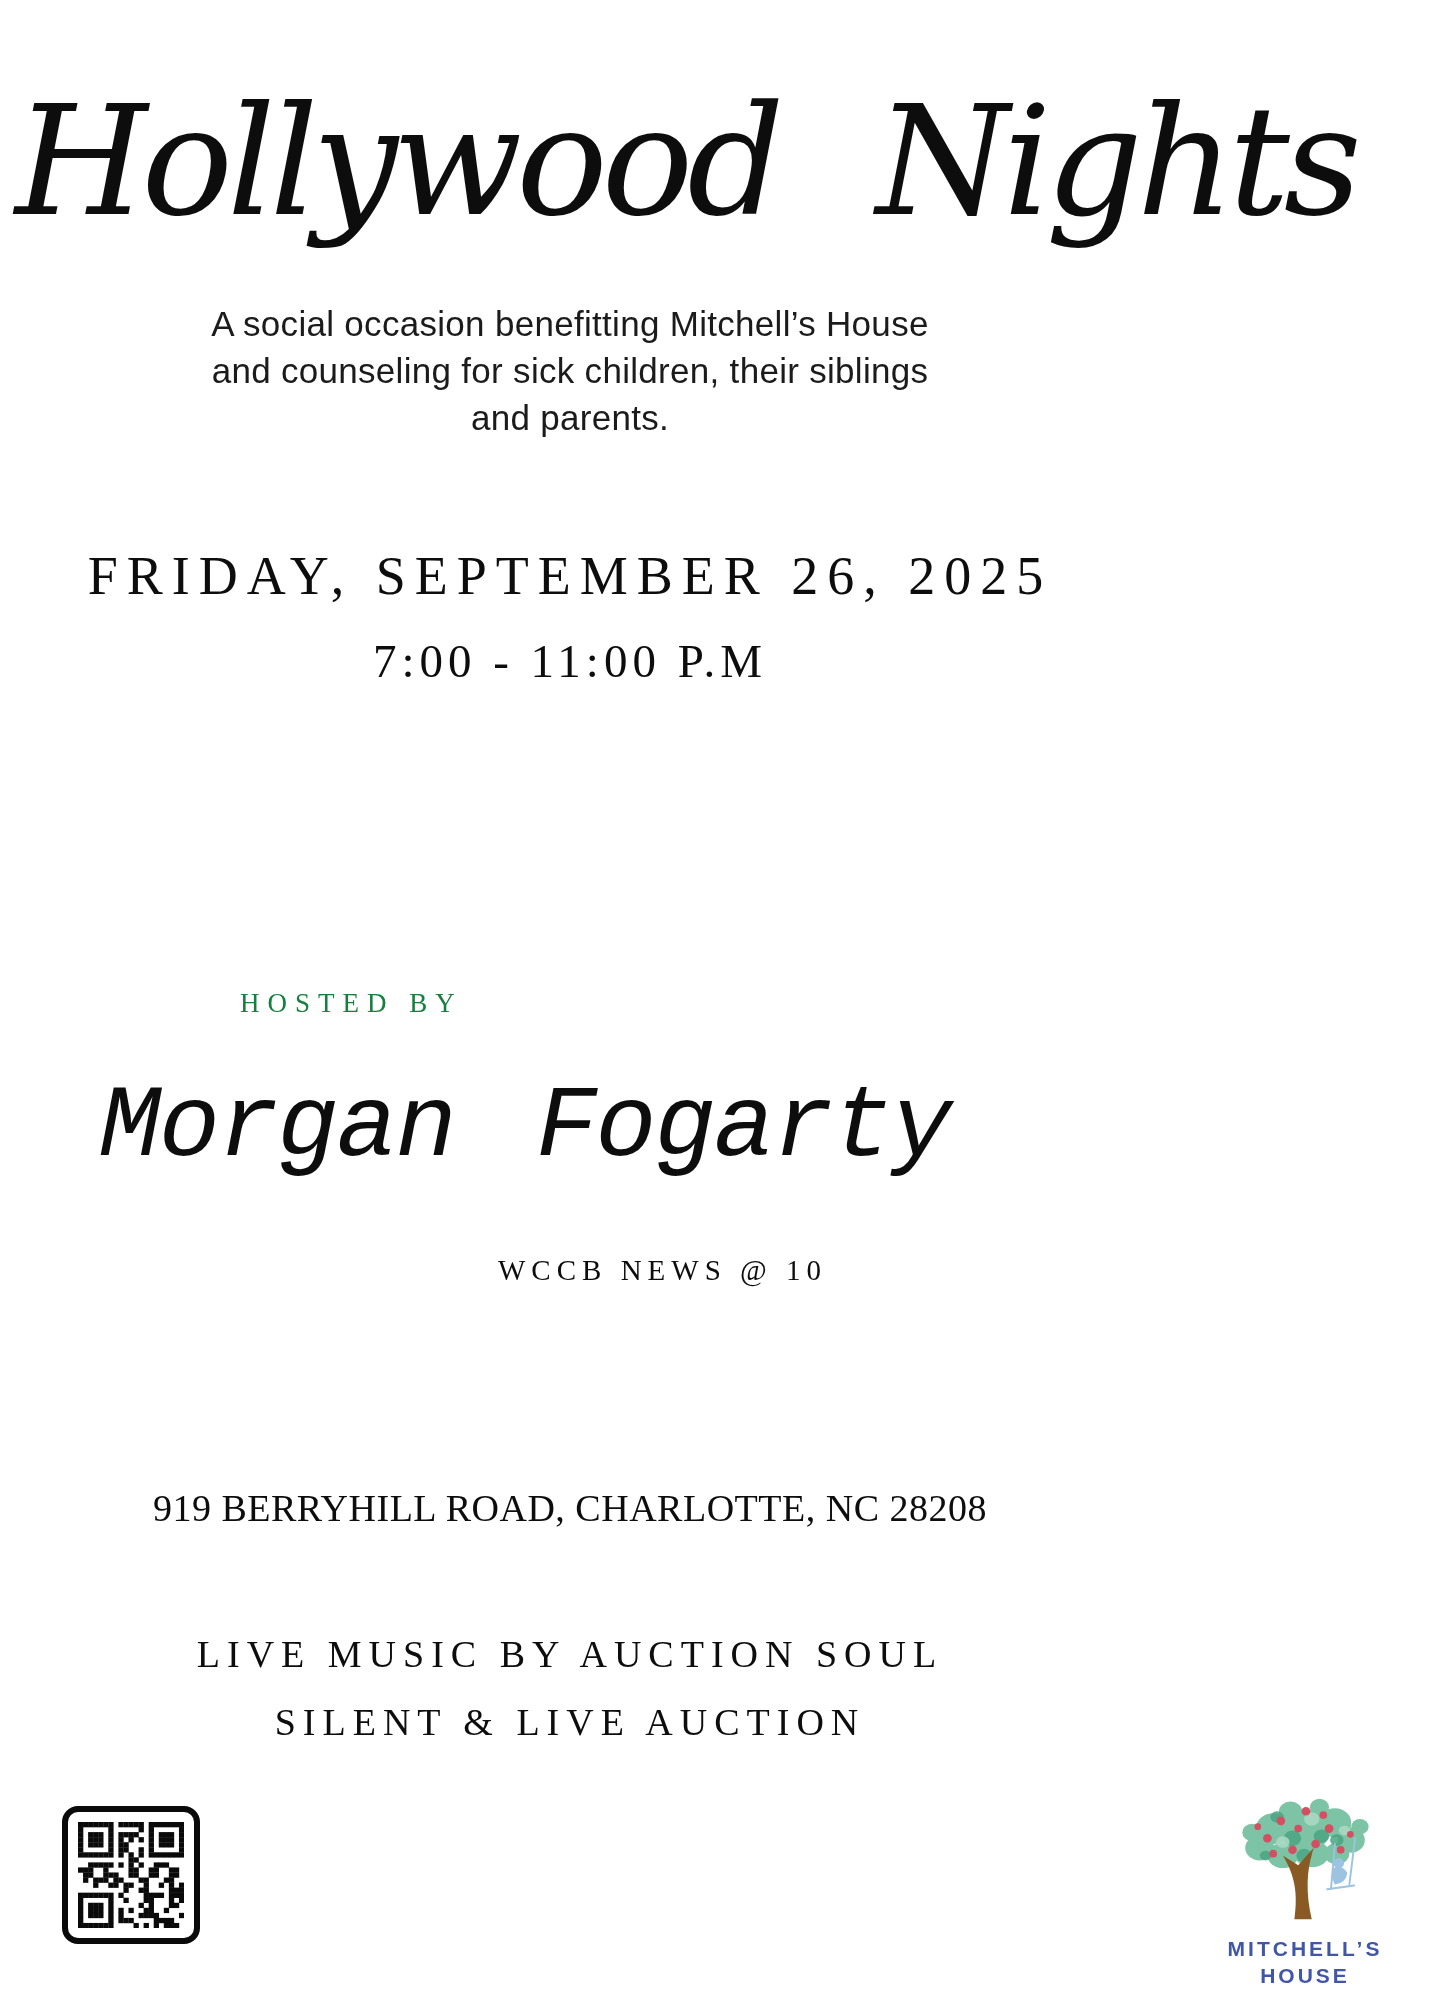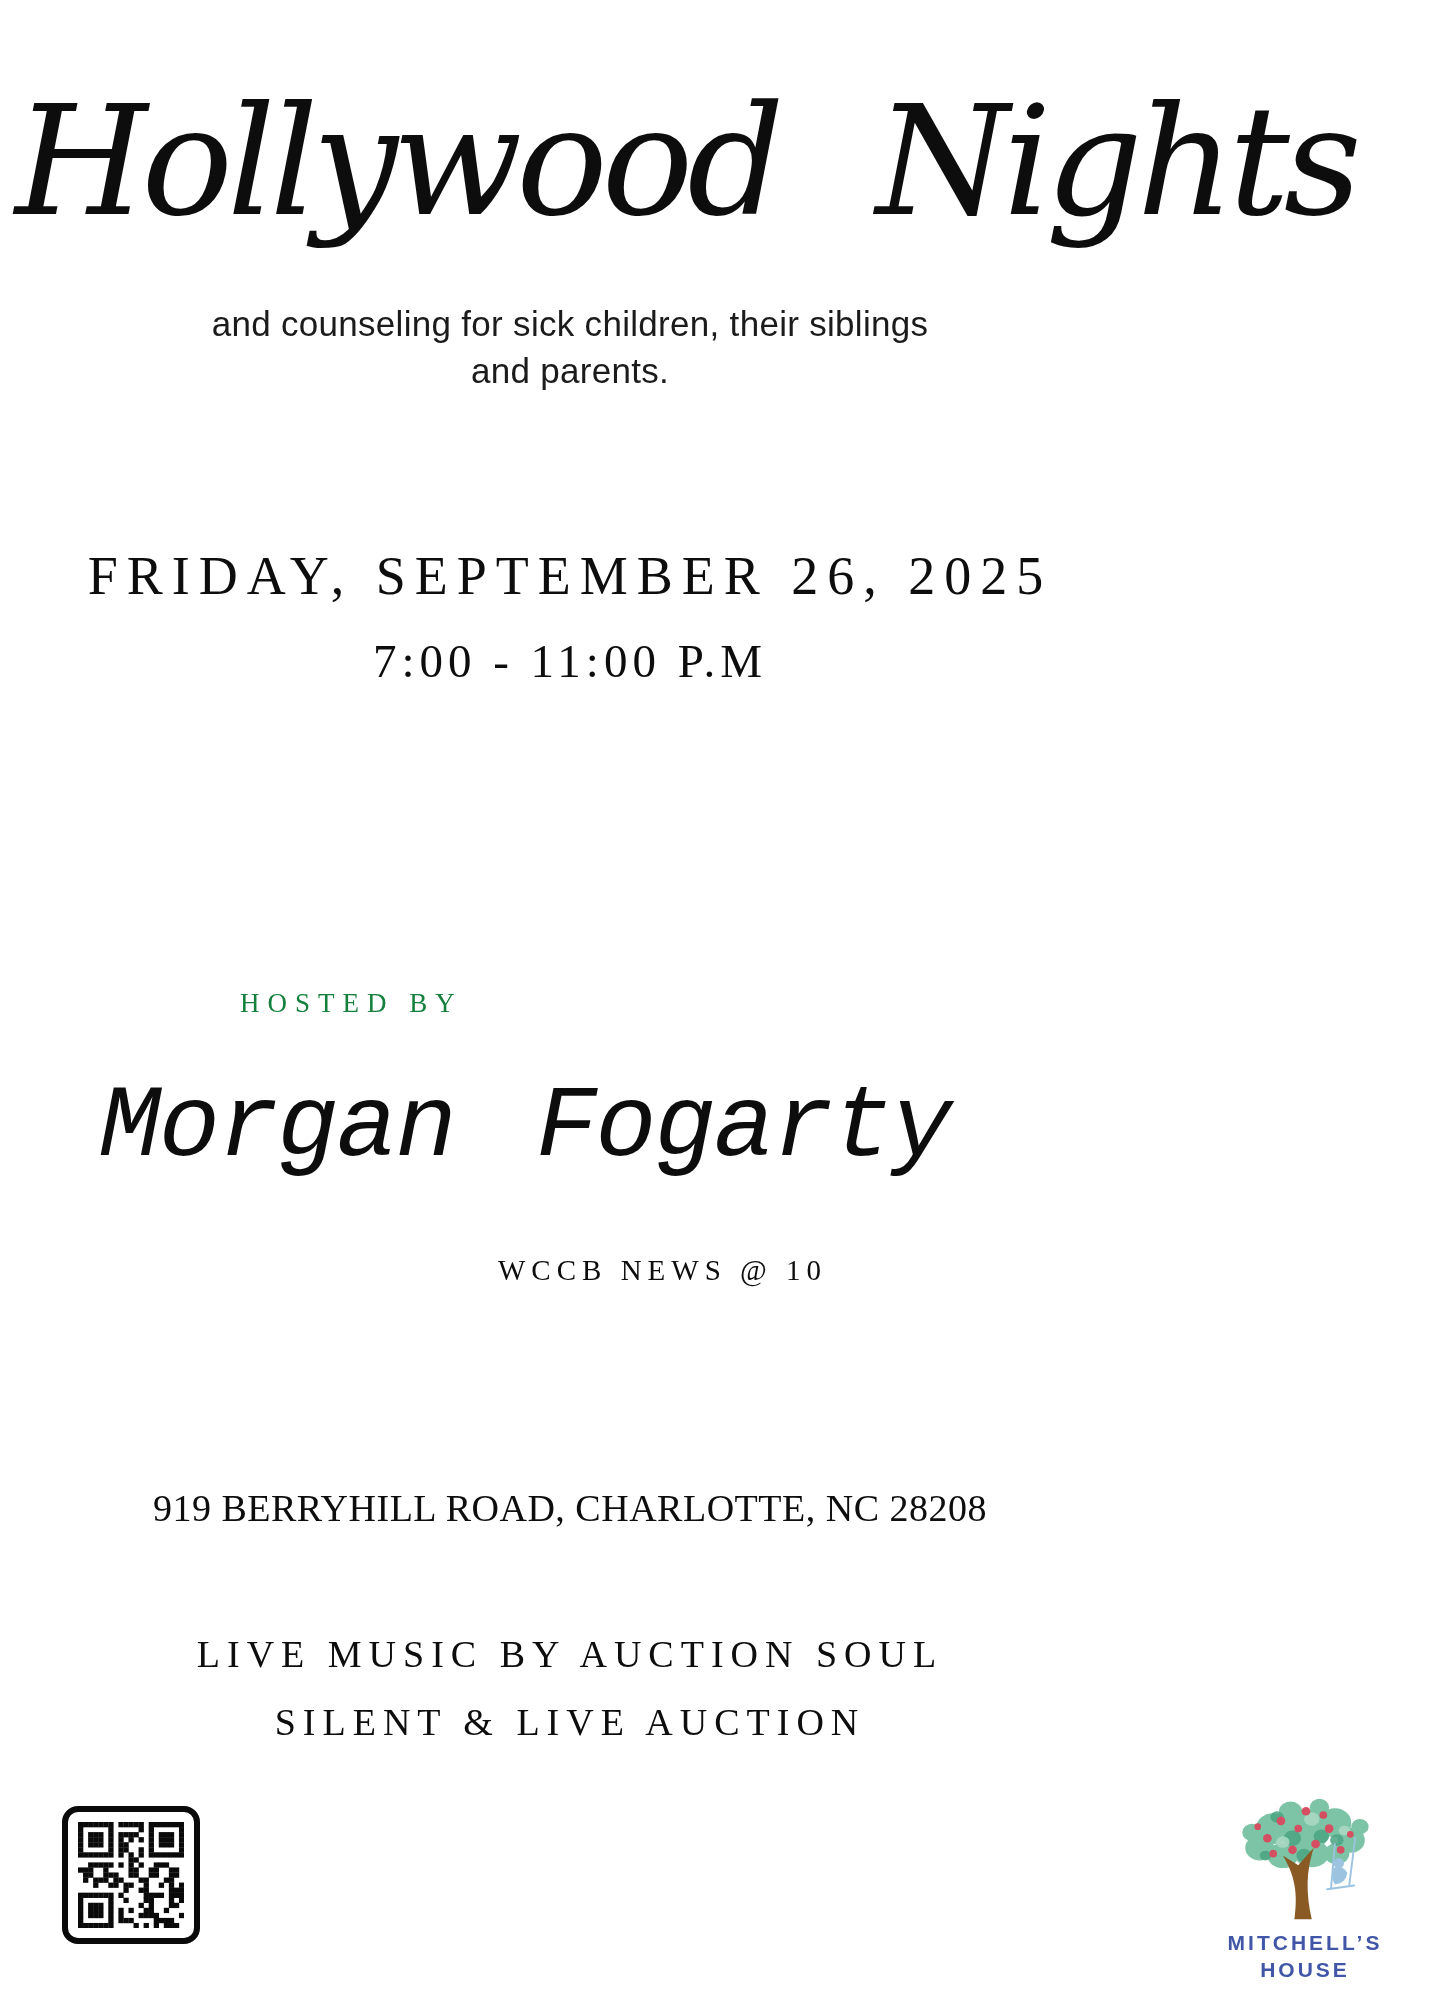--- a/index.html
+++ b/index.html
@@ -130,37 +130,38 @@
   }
   .qr svg{display:block;width:100%;height:100%;}
   .logo{
     left:1185px;
     top:1790px;
     width:240px;
     text-align:center;
   }
   .logo svg.tree{display:block;margin:0 auto;width:170px;height:135px;}
   .logo-text{
-    margin-top:4px;
+    margin-top:10px;
     font-family:"Liberation Sans",sans-serif;
     font-weight:700;
     font-size:21px;
     line-height:27px;
     letter-spacing:3px;
     color:var(--logo-text);
   }
 </style>
 </head>
 <body>
 
 <div class="page">
 
   <div class="abs center title">Hollywood Nights</div>
 
   <div class="abs center subtitle">
+    <span class="sub-line">A social occasion benefitting Mitchell’s House</span>
     <span class="sub-line">and counseling for sick children, their siblings</span>
     <span class="sub-line">and parents.</span>
   </div>
 
   <div class="abs center date">FRIDAY, SEPTEMBER 26, 2025</div>
   <div class="abs center time">7:00 - 11:00 P.M</div>
 
   <div class="abs hosted-label">HOSTED BY</div>
   <div class="abs host-name">Morgan Fogarty</div>
   <div class="abs host-affil">WCCB NEWS @ 10</div>

